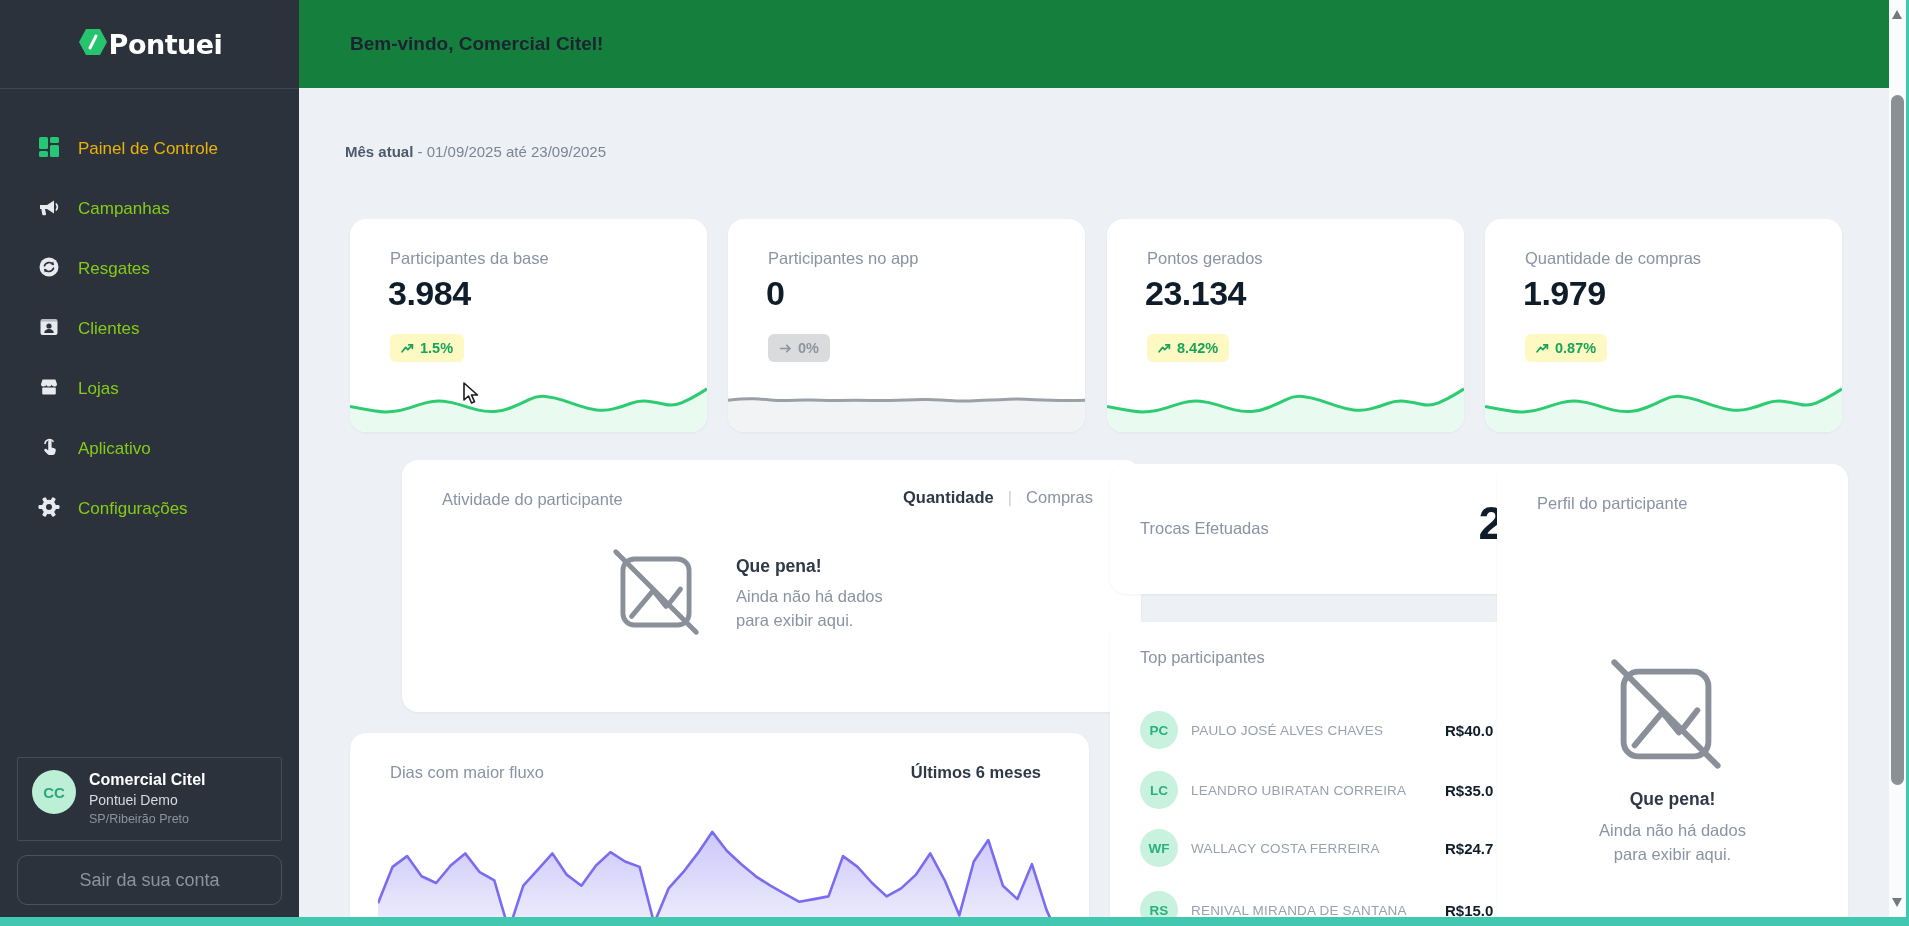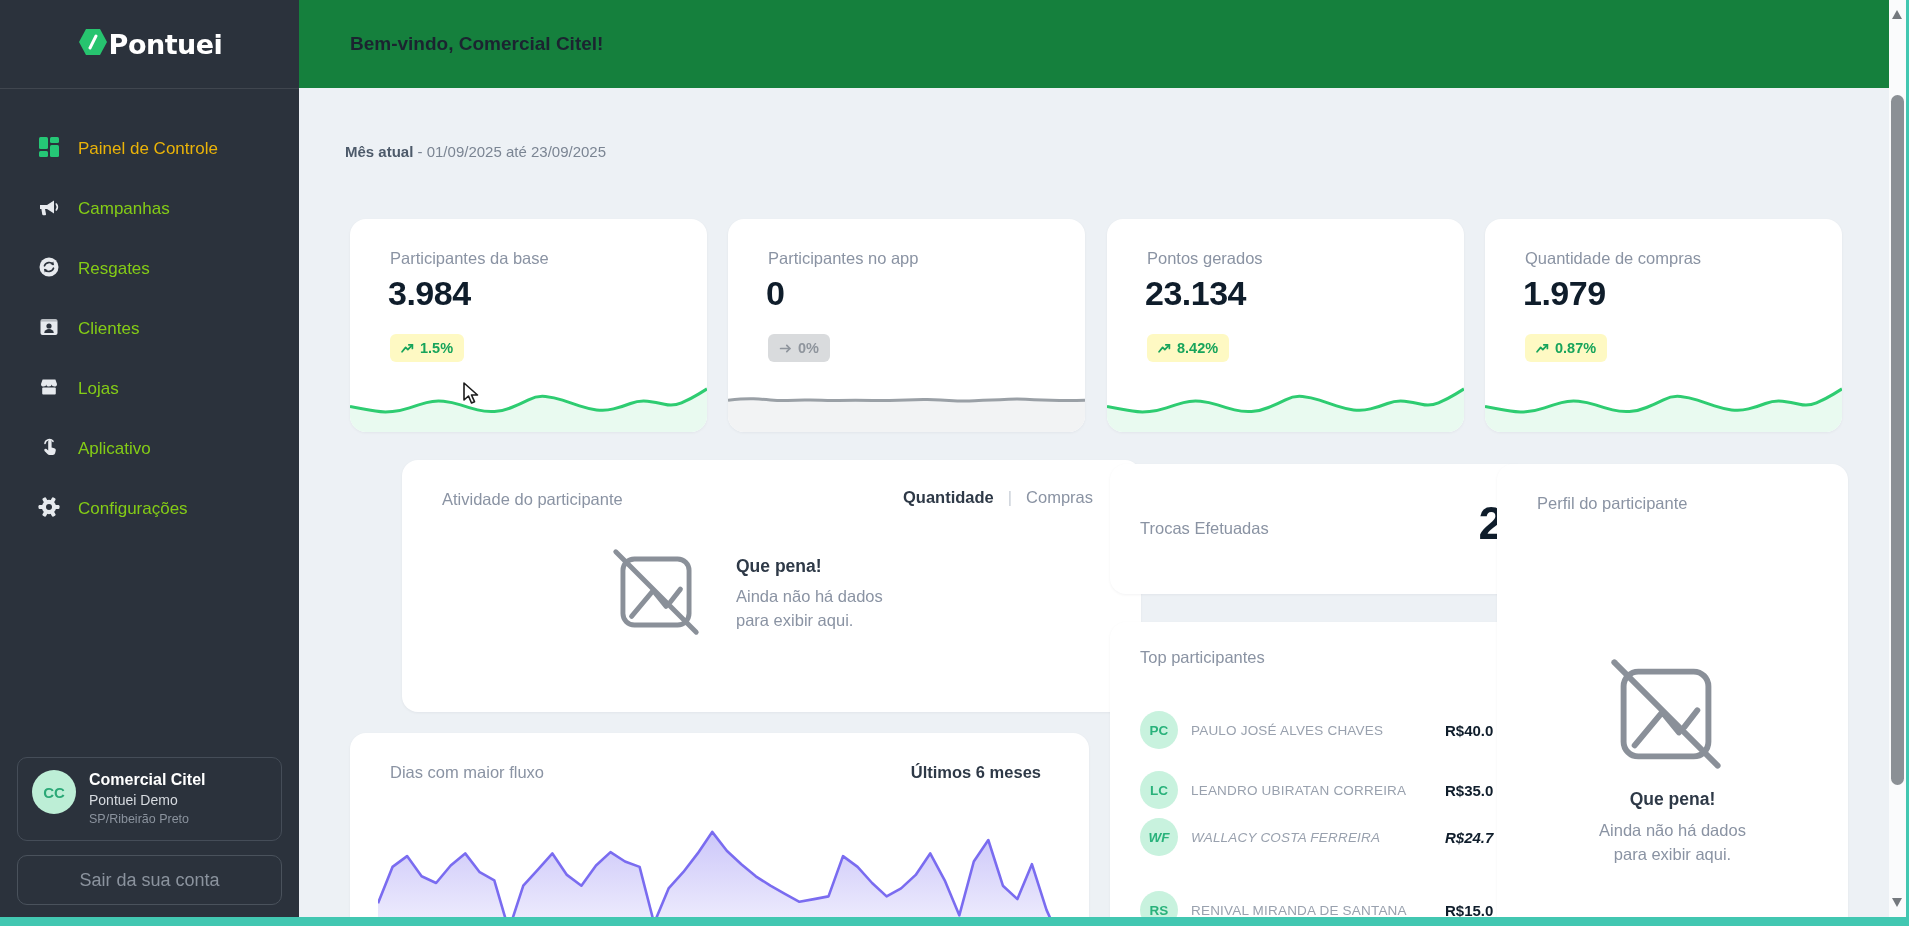--- a/index.html
+++ b/index.html
@@ -13,21 +13,21 @@
   
   .sidebar{position:absolute;left:0;top:0;width:299px;height:917px;background:#2b323c;z-index:20;display:flex;flex-direction:column;}
   .logo-wrap{height:88px;display:flex;align-items:center;justify-content:center;border-bottom:1px solid rgba(255,255,255,0.10);}
   .logo{display:flex;align-items:center;gap:0;}
   .brand{color:#fff;font-size:27px;font-weight:bold;letter-spacing:-0.5px;font-family:"DejaVu Sans","Liberation Sans",sans-serif;}
   .nav{margin-top:35px;display:flex;flex-direction:column;gap:10px;}
   .nav-item{display:flex;align-items:center;gap:18px;height:50px;padding-left:38px;color:#84cc16;font-size:17px;cursor:pointer;}
   .nav-item.active{color:#eab308;}
   .nav-item svg{flex:0 0 22px;}
   .side-bottom{margin-top:auto;padding:0 17px 12px 17px;}
-  .user-card{border:1px solid #454d58;border-radius:10px;padding:12px 14px;display:flex;gap:13px;align-items:flex-start;}
+  .user-card{border:1px solid #454d58;border-radius:2px;padding:12px 14px;display:flex;gap:13px;align-items:flex-start;}
   .avatar{width:44px;height:44px;border-radius:50%;background:#bdeed6;color:#2aa876;font-weight:bold;font-size:15px;display:flex;align-items:center;justify-content:center;}
   .user-name{color:#fff;font-weight:bold;font-size:16px;line-height:20px;}
   .user-org{color:#d7dbe0;font-size:14px;line-height:20px;}
   .user-loc{color:#8b939e;font-size:12.5px;line-height:18px;}
   .logout-btn{margin-top:14px;width:100%;box-sizing:border-box;border:1px solid #4a525c;background:transparent;border-radius:10px;height:50px;color:#8b939e;font-size:18px;font-family:inherit;cursor:pointer;}
 
   
   .topbar{position:absolute;left:299px;top:0;width:1590px;height:88px;background:#15803d;display:flex;align-items:center;z-index:5;}
   .welcome{margin-left:51px;font-size:19px;font-weight:bold;color:#1b2430;}
 
@@ -323,21 +323,21 @@
       <div class="t-row" style="top:89px;">
         <div class="t-avatar">PC</div>
         <div class="t-name">PAULO JOSÉ ALVES CHAVES</div>
         <div class="t-val">R$40.0</div>
       </div>
       <div class="t-row" style="top:149px;">
         <div class="t-avatar">LC</div>
         <div class="t-name">LEANDRO UBIRATAN CORREIRA</div>
         <div class="t-val">R$35.0</div>
       </div>
-      <div class="t-row" style="top:196px;font-style:italic;">
+      <div class="t-row" style="top:207px;">
         <div class="t-avatar">WF</div>
         <div class="t-name">WALLACY COSTA FERREIRA</div>
         <div class="t-val">R$24.7</div>
       </div>
       <div class="t-row" style="top:269px;">
         <div class="t-avatar">RS</div>
         <div class="t-name">RENIVAL MIRANDA DE SANTANA</div>
         <div class="t-val">R$15.0</div>
       </div>
     </div>

